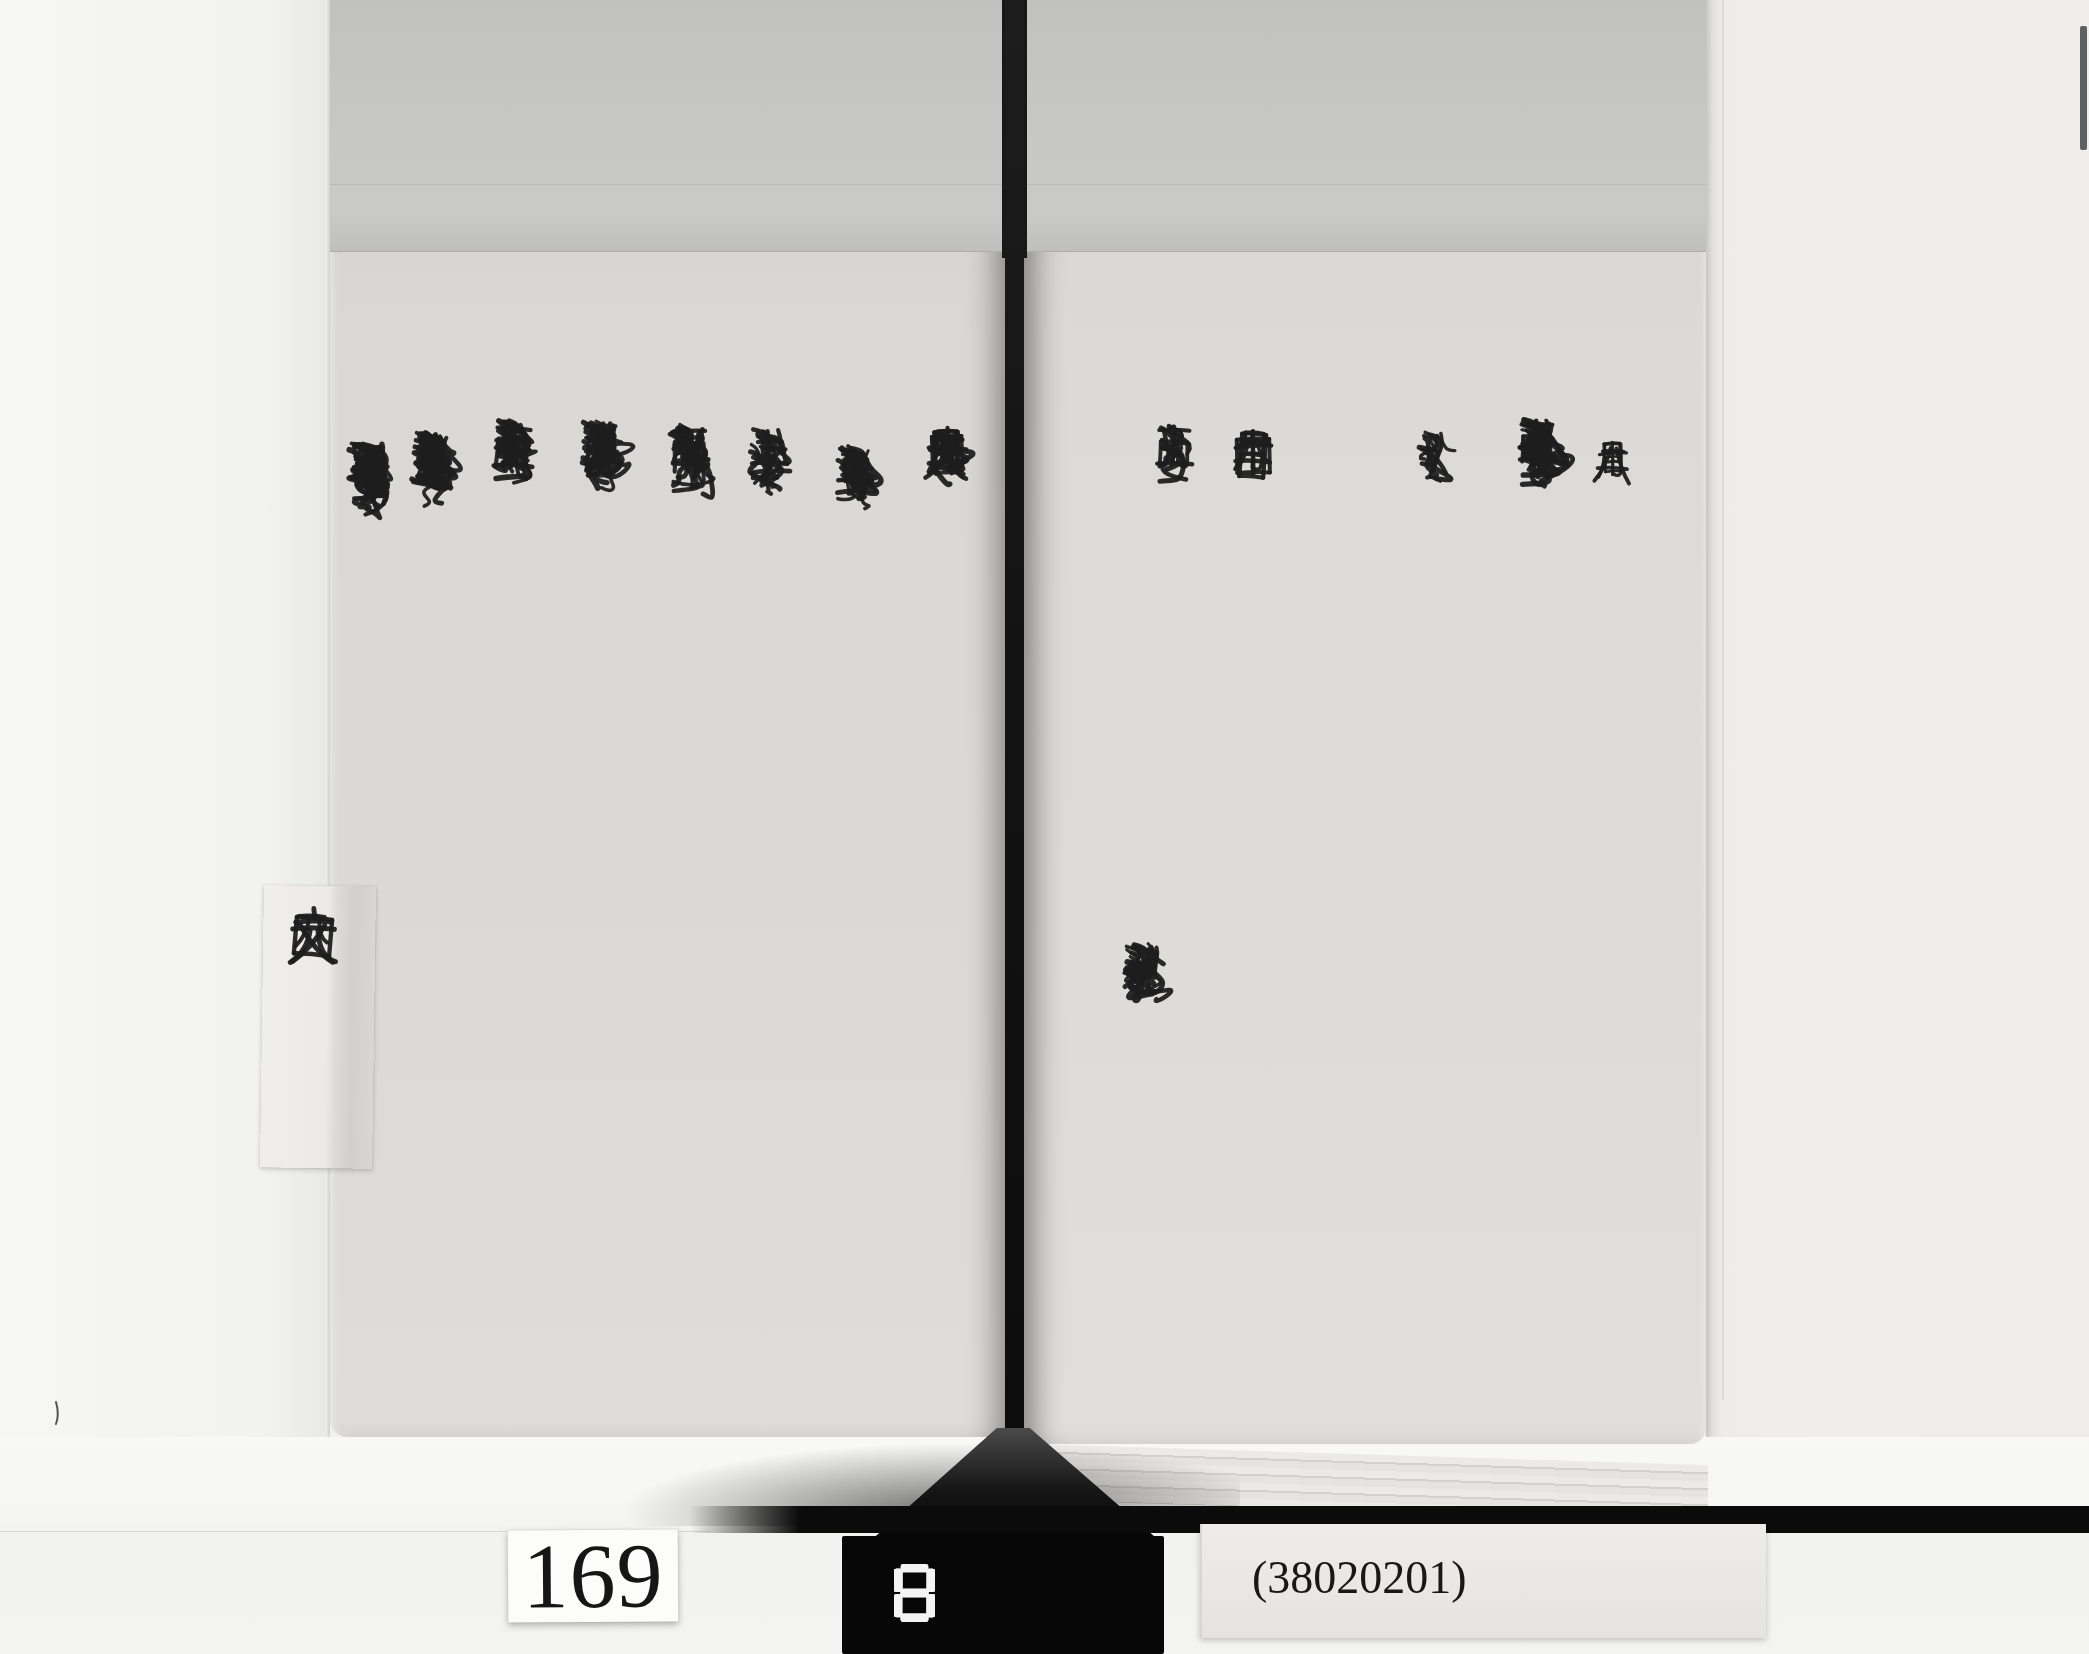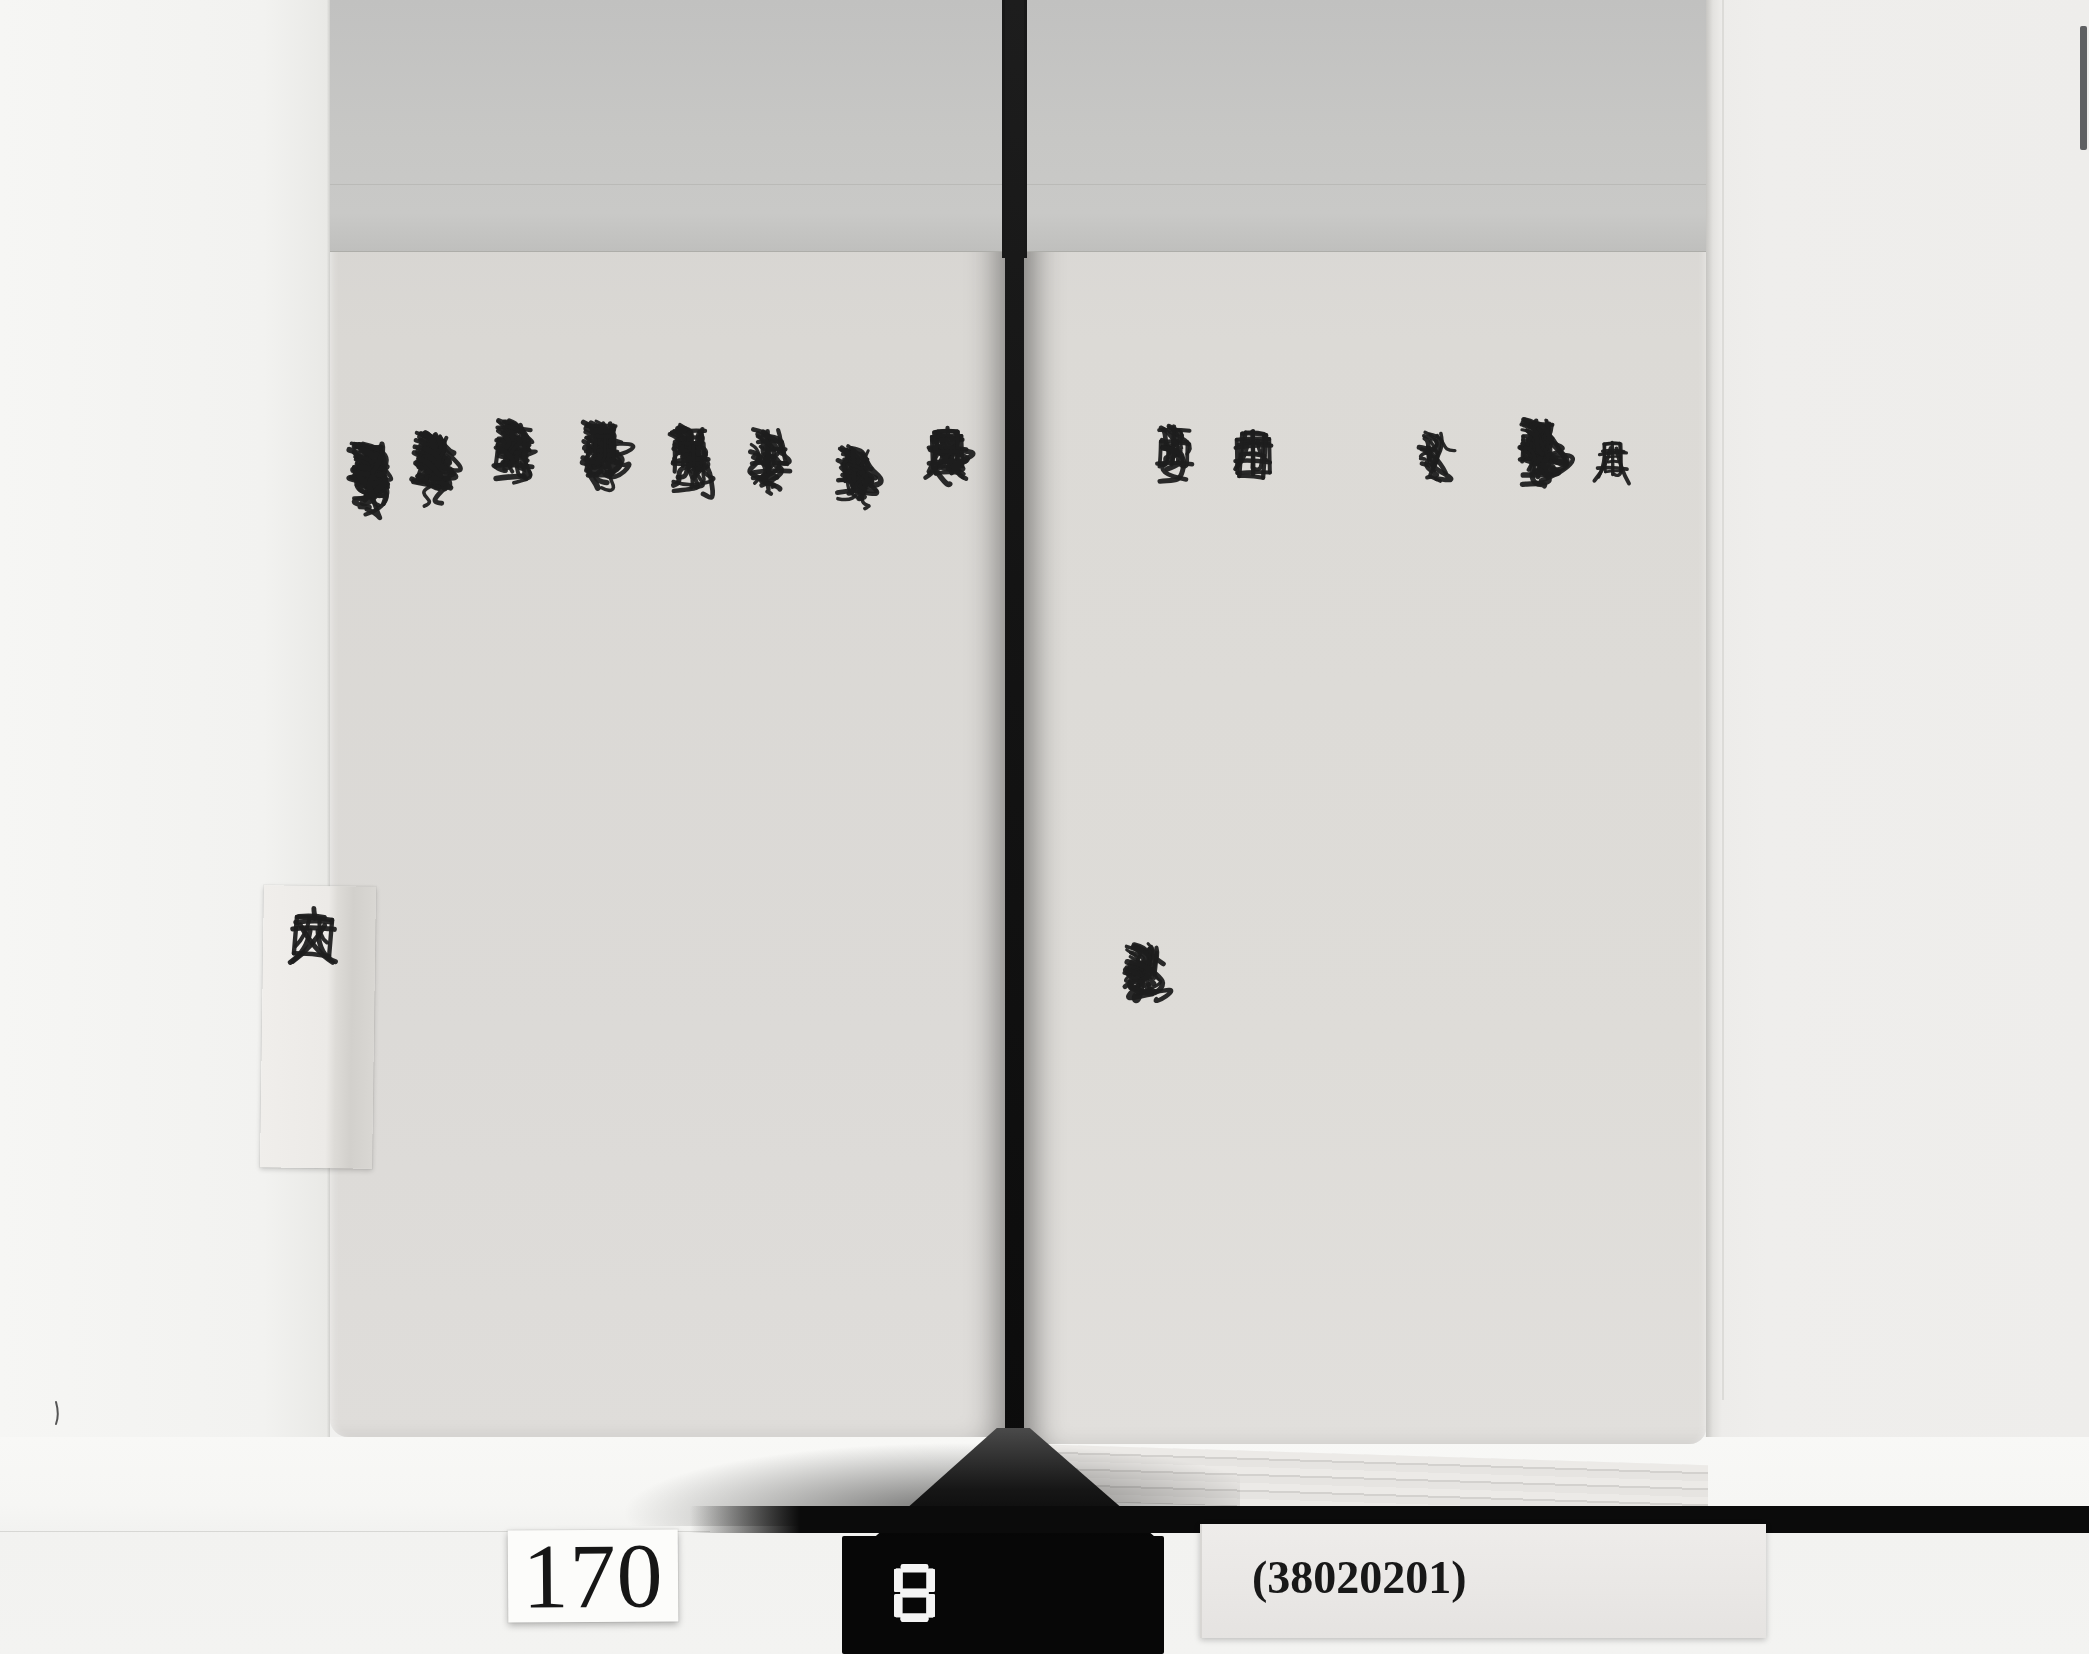--- a/index.html
+++ b/index.html
@@ -53,21 +53,21 @@
   .counter{left:842px;top:1536px;width:322px;height:118px;background:#070707;border-radius:2px;}
   .digits{position:absolute;left:52px;top:26px;display:flex;gap:30px;}
   .digits svg{position:static;width:41px;height:62px;display:block;}
   .seg{fill:#f4f4f4;}
 
   .label-call{left:1200px;top:1524px;width:566px;height:114px;
     background:linear-gradient(180deg,#eeecea 0,#e9e7e5 60%,#e5e3e1 100%);
     box-shadow:0 2px 6px rgba(0,0,0,.22),inset 2px 0 0 #d8d6d3;
     display:flex;align-items:baseline;padding-left:32px;}
   .call-main{position:static;font-size:94px;line-height:108px;color:#141414;letter-spacing:2px;}
-  .call-sub{position:static;font-size:46px;line-height:108px;font-weight:700;color:#181818;margin-left:20px;}
+  .call-sub{position:static;font-size:46px;line-height:108px;font-weight:400;color:#181818;margin-left:20px;}
 
   
   .tab{left:262px;top:886px;width:112px;height:282px;transform:rotate(.8deg);
     background:linear-gradient(90deg,#f0eeeb 0,#eceae7 58%,#dddbd7 66%,#d2d0cc 80%,#d9d7d3 100%);
     box-shadow:0 2px 5px rgba(0,0,0,.18),0 0 0 1px rgba(0,0,0,.04);}
 
   
   .calli{display:flex;flex-direction:column;align-items:center;gap:5px;
     width:54px;font-size:54px;}
   .calli.sm{width:44px;font-size:44px;}
@@ -1208,21 +1208,21 @@
           </svg>
         </div>
       </div>
   </div>
 
   <svg class="stray" viewBox="0 0 12 26">
     <path d="M4,2 C6,9 7,16 4,24" fill="none" stroke="#555" stroke-width="2" stroke-linecap="round"></path>
   </svg>
 
   <div class="label-125">
-    <span>170</span>
+    <span>169</span>
   </div>
 
   <div class="counter">
     <div class="digits" aria-label="0464">
         <svg viewBox="0 0 44 66">
           <rect x="7" y="2" width="30" height="9" rx="2.5" class="seg"></rect>
           <rect x="35" y="7" width="9" height="25" rx="2.5" class="seg"></rect>
           <rect x="35" y="34" width="9" height="25" rx="2.5" class="seg"></rect>
           <rect x="7" y="55" width="30" height="9" rx="2.5" class="seg"></rect>
           <rect x="0" y="34" width="9" height="25" rx="2.5" class="seg"></rect>

